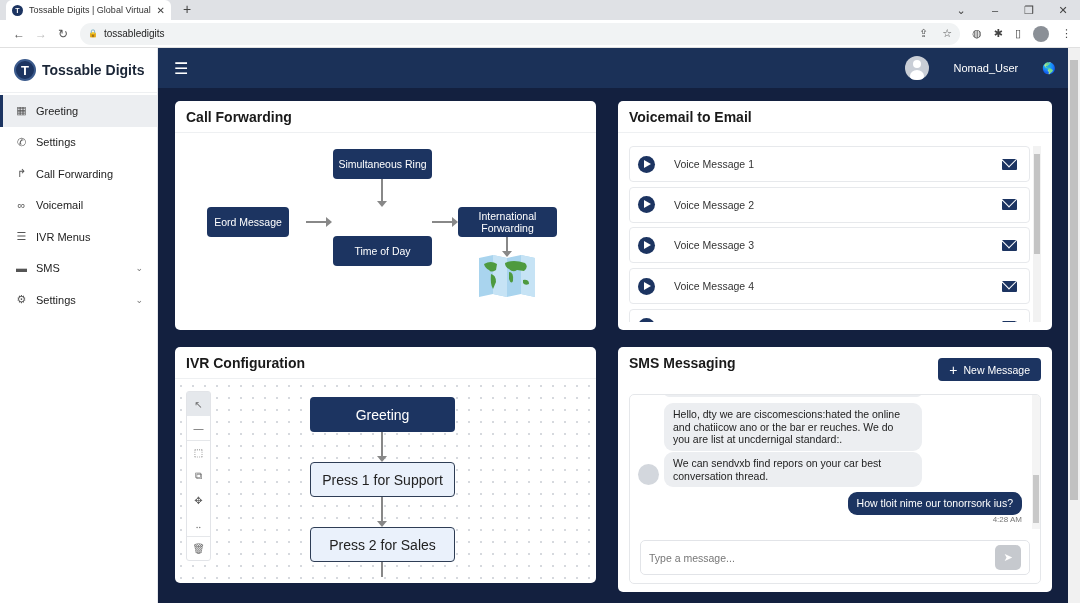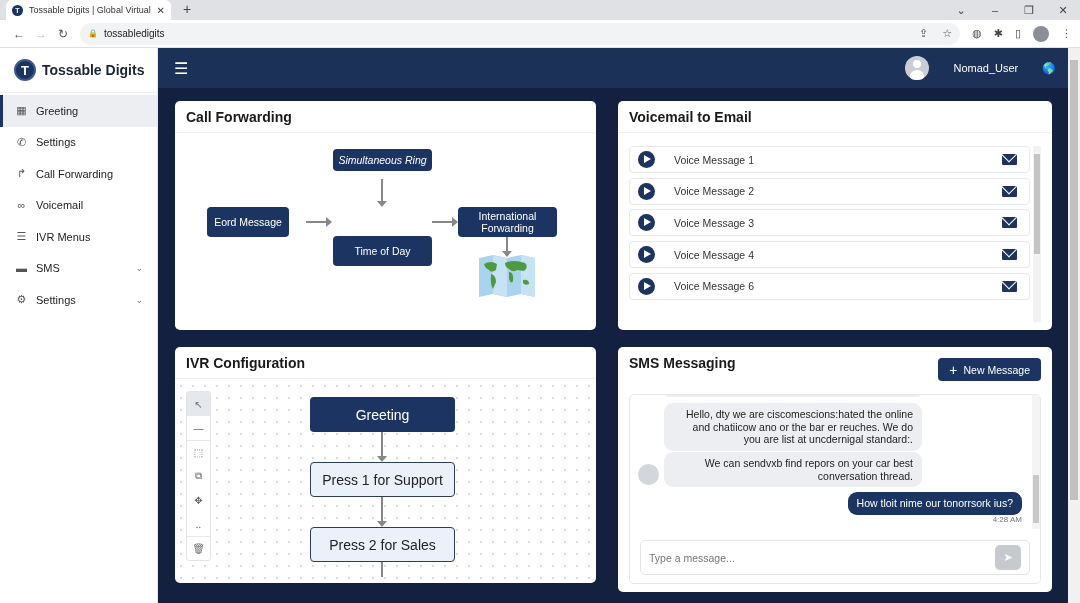--- a/index.html
+++ b/index.html
@@ -56,41 +56,41 @@
   #ivr { left: 17px; top: 299px; width: 421px; height: 236px; }
   #sms { left: 460px; top: 299px; width: 434px; height: 245px; }
 
   .node { position: absolute; background: #1c3461; color: #fff; border-radius: 4px; font-size: 10.5px; display: flex; align-items: center; justify-content: center; text-align: center; line-height: 12px; }
   .arrow-h { position: absolute; height: 2px; background: #888; }
   .arrow-h::after { content: ""; position: absolute; right: -2px; top: -4px; border-left: 6px solid #888; border-top: 5px solid transparent; border-bottom: 5px solid transparent; }
   .arrow-v { position: absolute; width: 2px; background: #888; }
   .arrow-v::after { content: ""; position: absolute; bottom: -2px; left: -4px; border-top: 6px solid #888; border-left: 5px solid transparent; border-right: 5px solid transparent; }
 
   .vlist { position: absolute; left: 11px; top: 45px; right: 22px; bottom: 8px; overflow: hidden; }
-  .vrow { height: 27px; margin-bottom: 4.7px; border: 1px solid #e7e9ec; border-radius: 4px; display: flex; align-items: center; padding: 0 8px; }
+  .vrow { height: 36px; margin-bottom: 4.7px; border: 1px solid #e7e9ec; border-radius: 4px; display: flex; align-items: center; padding: 0 8px; }
   .play { width: 17px; height: 17px; border-radius: 50%; background: #1c3461; position: relative; }
   .play::after { content: ""; position: absolute; left: 6px; top: 4px; border-left: 7px solid #fff; border-top: 4.5px solid transparent; border-bottom: 4.5px solid transparent; }
   .vlabel { margin-left: 19px; font-size: 10.5px; color: #333; }
   .mail { margin-left: auto; margin-right: 4px; width: 15px; height: 11px; background: #1c3461; border-radius: 1px; position: relative; overflow: hidden; }
   .mail::after { content: ""; position: absolute; left: 1px; top: -6px; width: 11px; height: 11px; border-right: 1.5px solid #fff; border-bottom: 1.5px solid #fff; transform: rotate(45deg); }
   .sbar { position: absolute; right: 11px; top: 45px; width: 8px; bottom: 8px; background: #f2f2f2; }
   .sbar .thumb { position: absolute; left: 1px; right: 1px; background: #c4c4c4; }
 
   .grid-bg { position: absolute; left: 0; right: 0; top: 33px; bottom: 0; background-image: radial-gradient(#d6d9de 1px, transparent 1px); background-size: 12px 12px; }
   .tools { position: absolute; left: 11px; top: 44px; width: 25px; background: #fff; border: 1px solid #e2e4e8; border-radius: 3px; }
   .tool { height: 24px; display: flex; align-items: center; justify-content: center; font-size: 10px; color: #666; }
   .tool.sel { background: #e5e8ec; }
   .tool.sep { border-top: 1px solid #e5e7ea; }
   .inode { position: absolute; left: 135px; width: 145px; height: 35px; border-radius: 4px; font-size: 14px; display: flex; align-items: center; justify-content: center; }
   .inode.dark { background: #1c3461; color: #fff; }
   .inode.light { background: #eaf1fb; border: 1px solid #2e3d55; color: #222; }
 
   .newmsg { position: absolute; right: 11px; top: 11px; height: 23px; padding: 0 11px; background: #1c3461; color: #fff; font-size: 10.5px; border-radius: 4px; display: flex; align-items: center; gap: 6px; }
   .chat { position: absolute; left: 11px; right: 11px; top: 47px; bottom: 8px; border: 1px solid #e5e7ea; border-radius: 5px; overflow: hidden; }
-  .bubble { position: absolute; background: #eceef1; border-radius: 9px; font-size: 10.5px; color: #222; line-height: 12.5px; padding: 5px 9px; text-align: right; }
+  .bubble { position: absolute; background: #eceef1; border-radius: 9px; font-size: 10.5px; color: #222; line-height: 12.5px; padding: 5px 9px; }
   .bubble.me { background: #1c3461; color: #fff; }
   .chat .av2 { position: absolute; left: 8px; top: 69px; width: 21px; height: 21px; border-radius: 50%; background: #d3d7dd; }
   .chat .time { position: absolute; right: 18px; top: 120px; font-size: 8px; color: #777; }
   .chat .sb { position: absolute; right: 0; top: 0; width: 8px; height: 134px; background: #f4f4f4; }
   .chat .sb .th { position: absolute; left: 1px; right: 1px; top: 80px; height: 48px; background: #c8c8c8; }
   .composer { position: absolute; left: 10px; right: 10px; top: 145px; height: 35px; border: 1px solid #e2e4e8; border-radius: 5px; display: flex; align-items: center; padding: 0 8px; }
   .composer .ph { font-size: 10.5px; color: #777; }
   .send { margin-left: auto; width: 26px; height: 25px; background: #c6c9ce; border-radius: 5px; color: #fff; display: flex; align-items: center; justify-content: center; font-size: 11px; }
 
   .pagescroll { position: absolute; right: 0; top: 48px; width: 12px; height: 555px; background: #f1f1f1; }
@@ -179,21 +179,21 @@
       <span class="hamburger">☰</span>
       <div class="user">
         <span class="av"></span>
         <span class="uname">Nomad_User</span>
         <span class="globe">🌎</span>
       </div>
     </div>
 
     <section class="card" id="cf">
       <div class="card-h">Call Forwarding</div>
-      <div class="node" style="left:158px;top:48px;width:99px;height:22px;font-style:italic;">Simultaneous Ring</div>
+      <div class="node" style="left:158px;top:48px;width:99px;height:30px;">Simultaneous Ring</div>
       <div class="arrow-v" style="left:206px;top:78px;height:26px;"></div>
       <div class="node" style="left:32px;top:106px;width:82px;height:30px;">Eord Message</div>
       <div class="arrow-h" style="left:131px;top:120px;width:24px;"></div>
       <div class="node" style="left:158px;top:106px;width:99px;height:30px;margin-top:29px;">Time of Day</div>
       <div class="arrow-h" style="left:257px;top:120px;width:24px;"></div>
       <div class="node" style="left:283px;top:106px;width:99px;height:30px;padding:0 6px;">International Forwarding</div>
       <div class="arrow-v" style="left:331px;top:136px;height:18px;"></div>
       <svg style="position:absolute;left:304px;top:154px;" width="56" height="42" viewBox="0 0 56 42">
         <polygon points="0,3 14,0 28,3 42,0 56,3 56,42 42,39 28,42 14,39 0,42" fill="#a9d4ee"></polygon>
         <polygon points="14,0 28,3 28,42 14,39" fill="#c6e3f5"></polygon>

